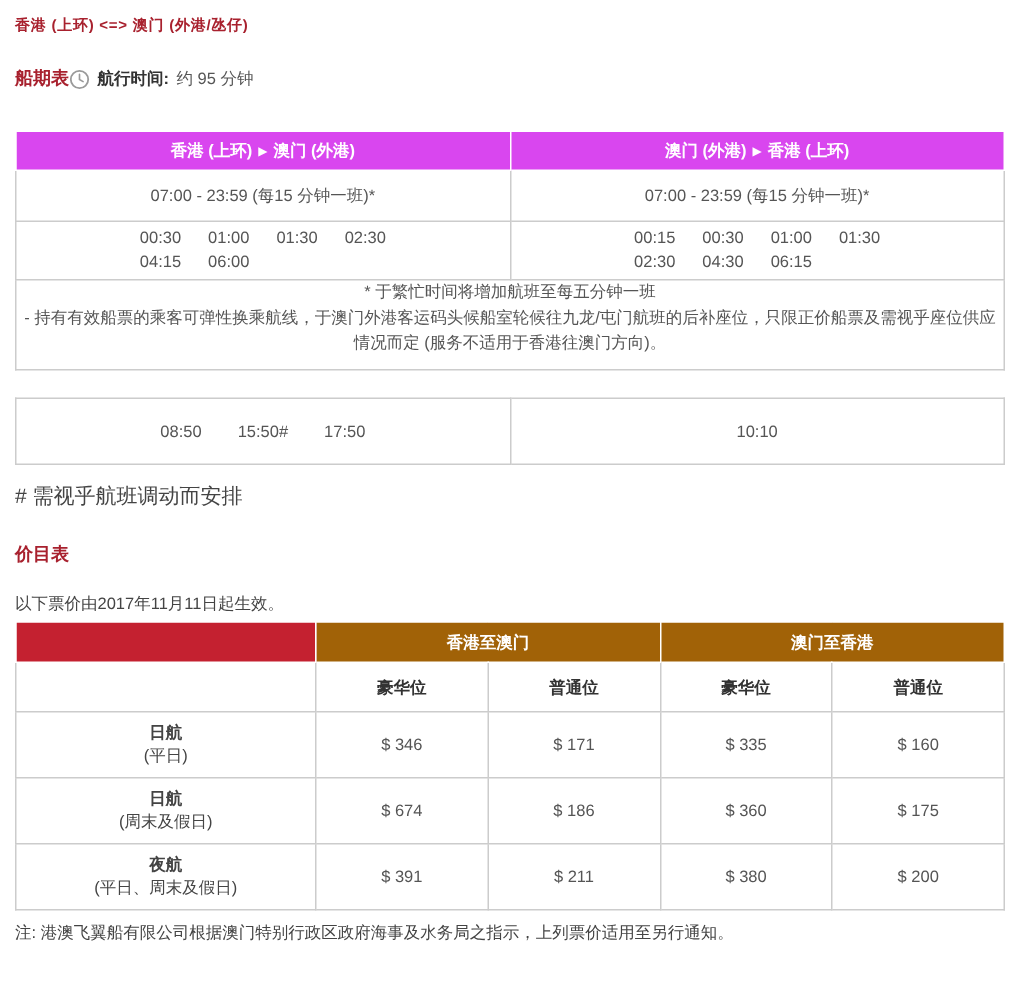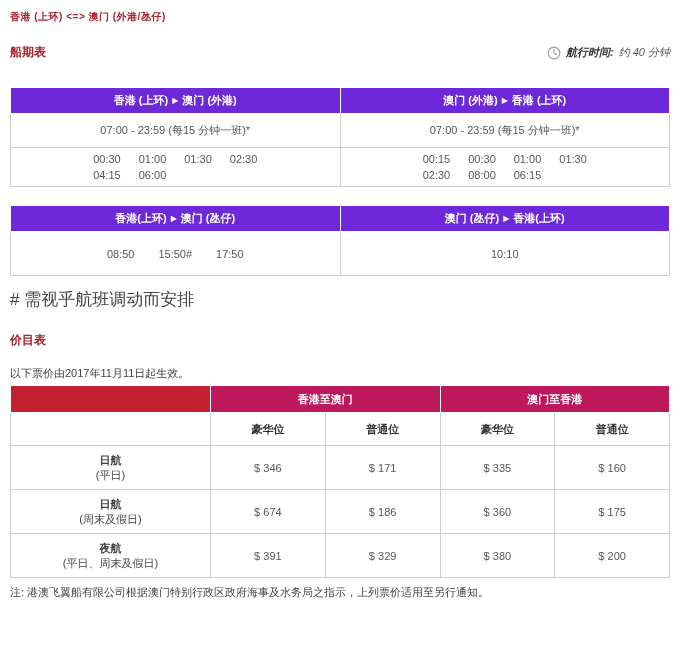--- a/index.html
+++ b/index.html
@@ -12,35 +12,35 @@
     overflow: hidden;
   }
   .page-title {
     color: #a8212e;
     font-size: 10px;
     font-weight: bold;
     margin: 2px 0 0 0;
     letter-spacing: 0.5px;
   }
   .section-head {
-    display: flex; justify-content: space-between; align-items: center;
+    display: flex; justify-content: flex-start; align-items: center;
     margin-top: 20px;
   }
   .section-title {
     color: #a8212e; font-size: 12px; font-weight: bold;
   }
-  .sailing-time { display: flex; align-items: center; gap: 5px; font-size: 11px; color: #333; font-style: italic; }
+  .sailing-time { display: flex; align-items: center; gap: 5px; font-size: 11px; color: #333; }
   .sailing-time .lbl { font-weight: bold; }
   .sailing-time .val { color: #555; }
 
   table.sched { width: 100%; border-collapse: collapse; table-layout: fixed; }
   table.sched.t1 { margin-top: 26px; }
   table.sched.t2 { margin-top: 18px; }
   table.sched th {
-    background: #6d28d9; color: #fff;
+    background: #d946ef; color: #fff;
     font-size: 11px; font-weight: bold;
     height: 26px; text-align: center;
     border: 1px solid #fff; padding: 0;
   }
   table.sched td {
     border: 1px solid #ccc;
     font-size: 11px; color: #555;
     text-align: center; padding: 0;
   }
   .arr { font-size: 8px; margin: 0 4px; position: relative; top: -1px; }
@@ -52,28 +52,28 @@
     grid-template-columns: repeat(4, auto);
     column-gap: 18px; row-gap: 4px;
     text-align: left;
   }
   .times-grid.cols3 { grid-template-columns: repeat(3, auto); column-gap: 24px; }
   td.sched-footnote {
     text-align: left; color: #444;
     padding: 5px 7px; line-height: 17px; height: 60px;
     vertical-align: top;
   }
-  .hash-footnote { margin-top: 12px; font-size: 17px; color: #444; }
+  .hash-footnote { margin-top: 12px; font-size: 14px; color: #444; }
   .fares-title { margin-top: 21px; }
   .effective-note { margin-top: 17px; font-size: 11px; color: #444; }
 
   table.fares { width: 100%; border-collapse: collapse; table-layout: fixed; margin-top: 4px; }
   table.fares col.c-label { width: 200px; }
   table.fares th {
-    background: #be185d; color: #fff;
+    background: #a16207; color: #fff;
     font-size: 11px; font-weight: bold;
     height: 27px; text-align: center;
     border: 1px solid #fff; padding: 0;
   }
   table.fares th.red-empty { background: #c42130; }
   table.fares td {
     border: 1px solid #ccc;
     font-size: 11px; padding: 0; text-align: center;
   }
   td.class-cell { height: 33px; font-weight: bold; color: #333; }
@@ -95,21 +95,21 @@
 <div class="section-head">
   <div class="section-title">船期表</div>
   <div class="sailing-time">
     <span>
       <svg class="clock-svg" width="14" height="14" viewBox="0 0 14 14">
         <circle cx="7" cy="7" r="5.8" fill="none" stroke="#9a9a9a" stroke-width="1.2"></circle>
         <path d="M7 3.6 L7 7 L9.4 8.4" fill="none" stroke="#9a9a9a" stroke-width="1.1" stroke-linecap="round"></path>
       </svg>
     </span>
     <span class="lbl">航行时间:</span>
-    <span class="val">约 40 分钟</span>
+    <span class="val">约 95 分钟</span>
   </div>
 </div>
 
 <table class="sched t1">
   <tbody>
       <tr>
     <th>
       <span>香港 (上环)</span><span class="arr">▶</span><span>澳门 (外港)</span>
     </th>
     <th>
@@ -131,38 +131,36 @@
         <span>06:00</span>
       </div>
     </td>
     <td class="times-cell">
       <div class="times-grid">
         <span>00:15</span>
         <span>00:30</span>
         <span>01:00</span>
         <span>01:30</span>
         <span>02:30</span>
-        <span>08:00</span>
+        <span>04:30</span>
         <span>06:15</span>
       </div>
     </td>
   </tr>
+  <tr>
+    <td class="sched-footnote" colspan="2">
+      <div>* 于繁忙时间将增加航班至每五分钟一班</div>
+      <div>- 持有有效船票的乘客可弹性换乘航线，于澳门外港客运码头候船室轮候往九龙/屯门航班的后补座位，只限正价船票及需视乎座位供应情况而定 (服务不适用于香港往澳门方向)。</div>
+    </td>
+  </tr>
 </tbody>
   </table>
 
 <table class="sched t2">
   <tbody>
-      <tr>
-    <th>
-      <span>香港(上环)</span><span class="arr">▶</span><span>澳门 (氹仔)</span>
-    </th>
-    <th>
-      <span>澳门 (氹仔)</span><span class="arr">▶</span><span>香港(上环)</span>
-    </th>
-  </tr>
   <tr>
     <td class="times-cell-2">
       <div class="times-grid cols3">
         <span>08:50</span>
         <span>15:50#</span>
         <span>17:50</span>
       </div>
     </td>
     <td class="times-cell-2">
       <span>10:10</span>
@@ -216,20 +214,20 @@
     <td class="price-cell">$ 186</td>
     <td class="price-cell">$ 360</td>
     <td class="price-cell">$ 175</td>
   </tr>
   <tr>
     <td class="fare-label-cell">
       <span class="main">夜航</span>
       <span class="sub">(平日、周末及假日)</span>
     </td>
     <td class="price-cell">$ 391</td>
-    <td class="price-cell">$ 329</td>
+    <td class="price-cell">$ 211</td>
     <td class="price-cell">$ 380</td>
     <td class="price-cell">$ 200</td>
   </tr>
 </tbody>
   </table>
 
 <div class="bottom-note">注: 港澳飞翼船有限公司根据澳门特别行政区政府海事及水务局之指示，上列票价适用至另行通知。</div>
 
 </body></html>

